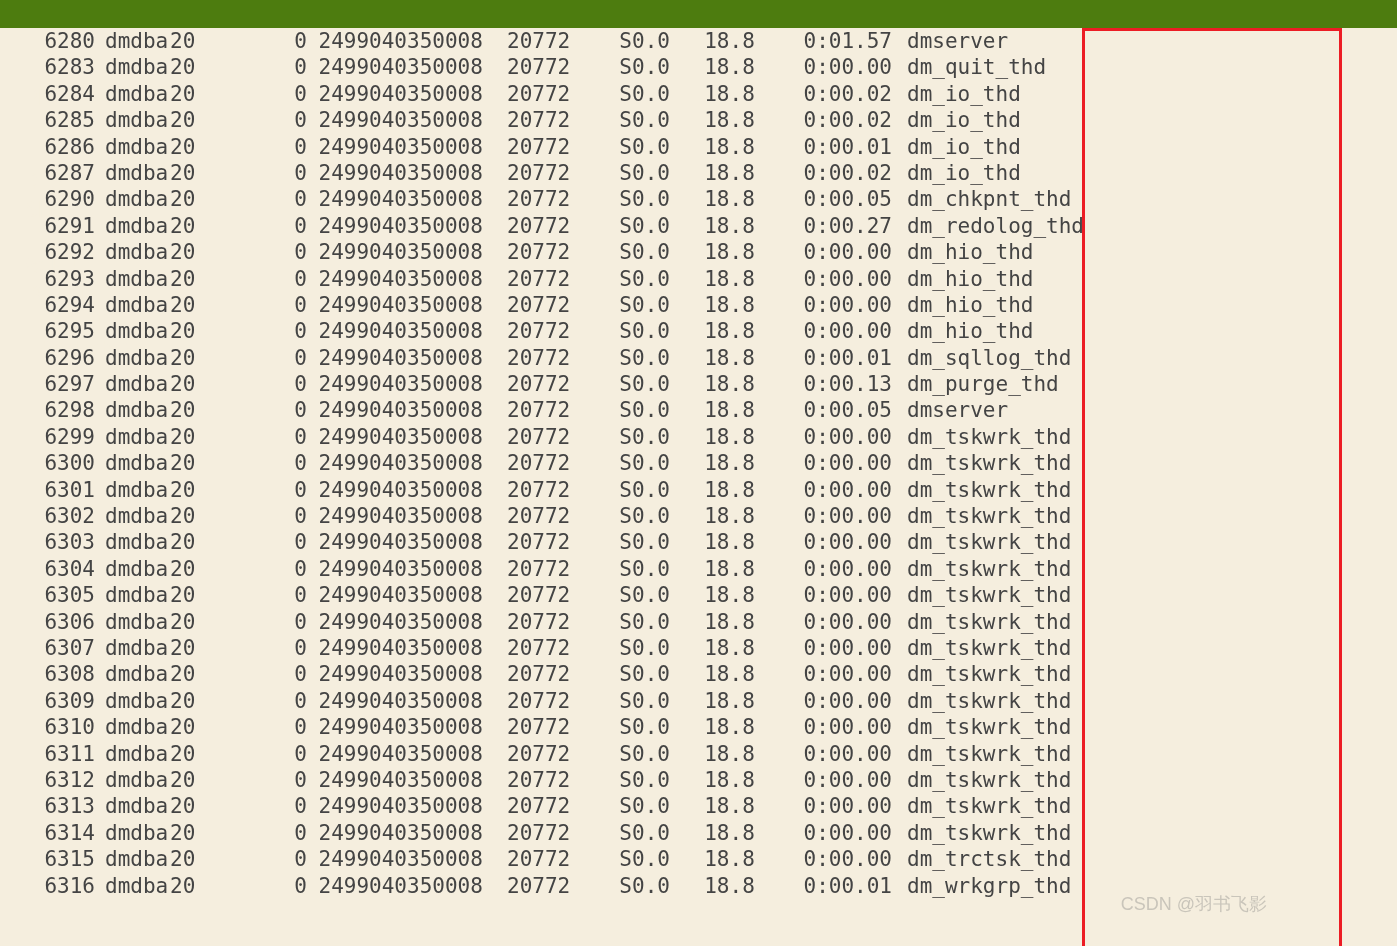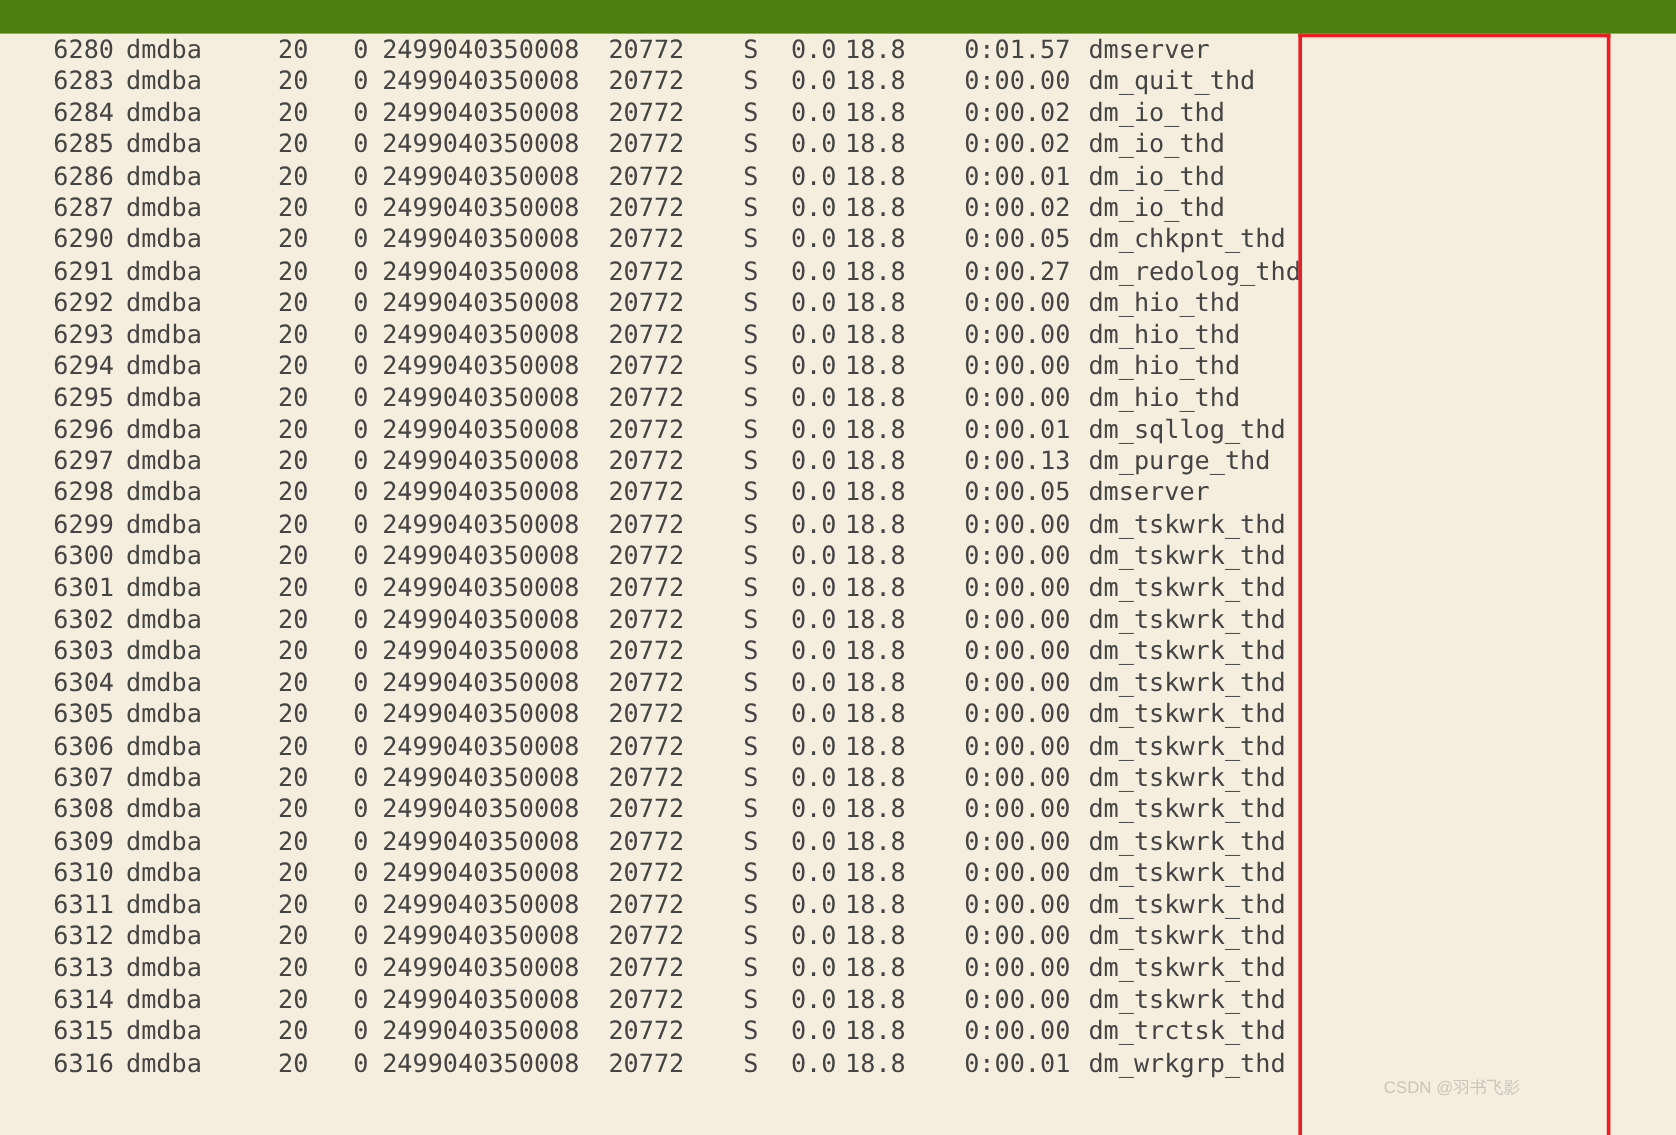--- a/index.html
+++ b/index.html
@@ -4,31 +4,31 @@
 <style>
   html,body{margin:0;padding:0;background:#f5eede;font-family:"DejaVu Sans Mono","Courier New",monospace;font-size:21px;color:#444;overflow:hidden}
   .screen{position:relative;width:1397px;height:946px}
   .hdr{background:#4d7c0f;color:#f5eede;height:28px;line-height:28px;white-space:pre}
   .rows{padding-top:0}
   .row{height:26.4px;line-height:26.4px;white-space:pre;color:#444}
   .highlight-box{position:absolute;top:28px;left:1082px;width:260px;height:918px;border:3px solid #ec1c24;box-sizing:border-box;pointer-events:none;border-bottom:none}
   .cell{display:inline-block}
   .pid{width:95px;text-align:right}
   .user{width:65px;text-align:left;padding-left:10px}
-  .pr{width:87px;text-align:right}
+  .pr{width:87px;text-align:left}
   .ni{width:50px;text-align:right}
   .virt{width:100px;text-align:right}
   .res{width:100px;text-align:left}
   .shr{width:100px;}
   .s{width:25px;text-align:right}
-  .cpu{width:65px;text-align:right}
+  .cpu{width:65px;}
   .mem{width:65px;text-align:center}
   .time{width:130px;text-align:right}
   .cmd{padding-left:15px;text-align:center}
-  .watermark{position:absolute;right:130px;bottom:30px;color:rgba(120,120,120,.35);font-family:sans-serif;font-size:14px;pointer-events:none}
+  .watermark{position:absolute;right:130px;bottom:30px;color:rgba(120,120,120,.35);font-family:sans-serif;font-size:18px;pointer-events:none}
 </style>
 </head>
 <body>
 <div class="screen">
 
 <div class="hdr">
   <span class="cell pid">PID</span>
   <span class="cell user">USER</span>
   <span class="cell pr">PR</span>
   <span class="cell ni">NI</span>

